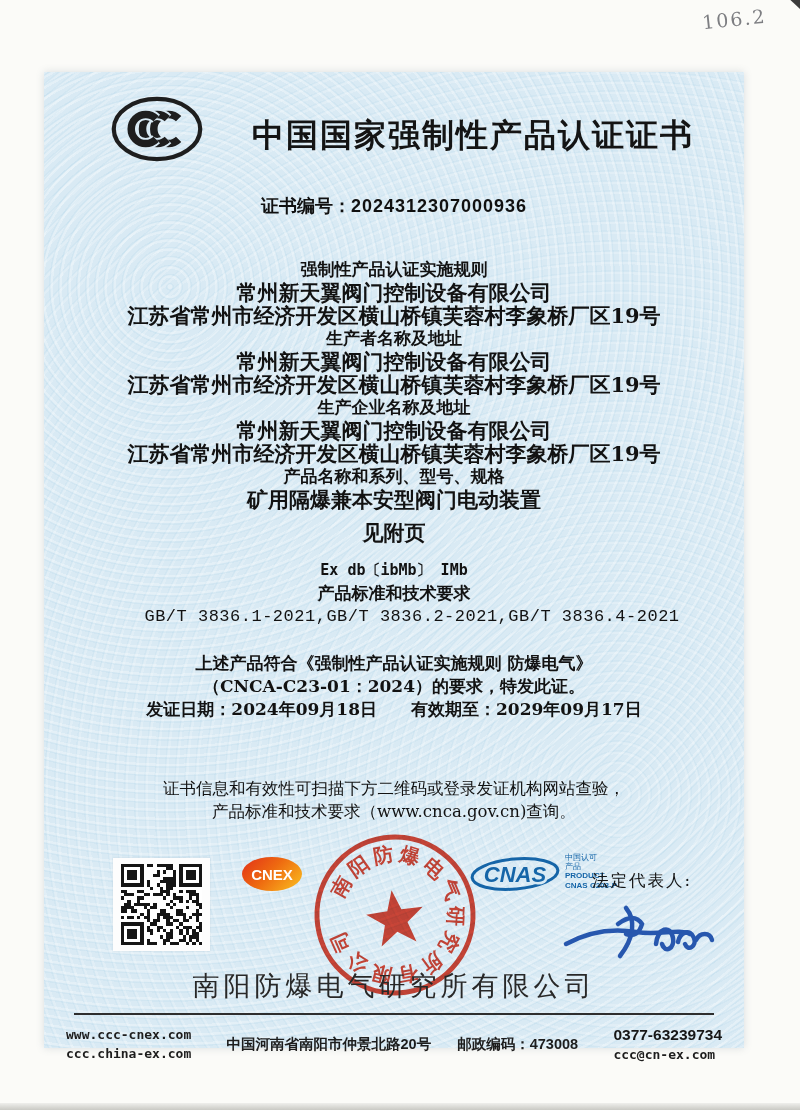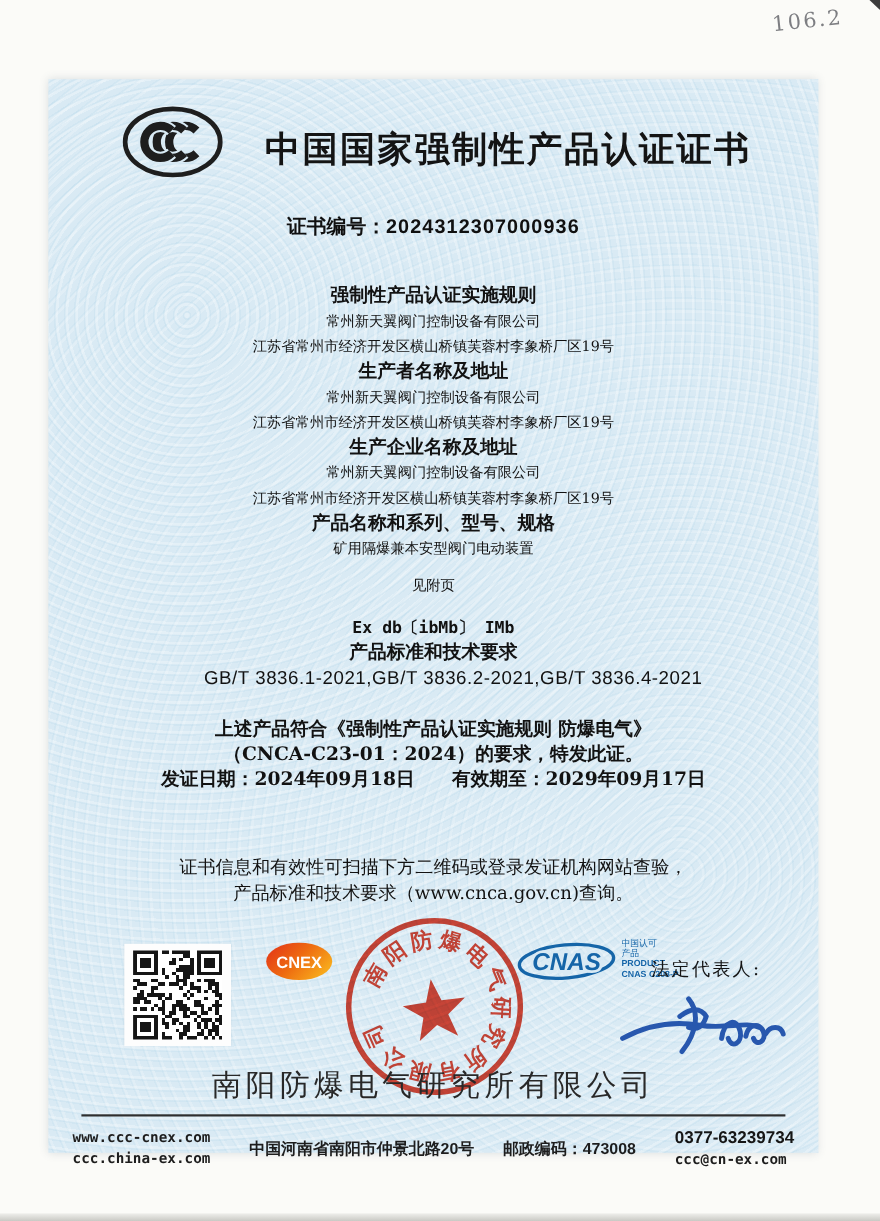--- a/index.html
+++ b/index.html
@@ -29,38 +29,38 @@
     position:absolute;left:44px;top:72px;width:700px;height:976px;
     background-color:#d9eaf4;
     background-image:
       repeating-radial-gradient(circle at 18% 22%, rgba(255,255,255,.28) 0 2px, rgba(160,205,228,.14) 3px 4px, transparent 4px 9px),
       repeating-radial-gradient(circle at 82% 74%, rgba(255,255,255,.20) 0 2px, rgba(160,205,228,.12) 3px 4px, transparent 4px 10px);
     box-shadow:0 0 8px rgba(70,90,110,.18);
   }
   
   .ccc-logo{position:absolute;left:66px;top:22px;width:94px;height:70px;}
   .cert-title{
-    position:absolute;left:153px;top:42px;width:530px;
+    position:absolute;left:164px;top:42px;width:530px;
     text-align:center;font-size:32px;font-weight:700;letter-spacing:2px;color:#141414;
   }
   .cert-no{
     position:absolute;left:0;top:122px;width:100%;text-align:center;
     font-size:18px;font-weight:700;color:#101010;
   }
   .cert-no .num{font-family:"Liberation Sans", sans-serif;letter-spacing:1px;}
   
   .main{
     position:absolute;left:0;top:186px;width:100%;text-align:center;color:#121212;
   }
   .main div{line-height:23px;}
   .h{font-size:17px;font-weight:700;font-family:"DejaVu Serif", serif;}
-  .kai{font-size:13px;font-family:"DejaVu Serif", serif;}
+  .kai{font-size:21px;font-family:"DejaVu Serif", serif;font-weight:bold;}
   .attach{margin-top:10px;}
   .exline{margin-top:15px;font-family:"DejaVu Sans Mono", monospace;font-weight:600;font-size:15px;line-height:24px;}
-  .std-val{font-family:Liberation Sans, sans-serif;font-weight:500;font-size:17px;letter-spacing:.5px;padding-left:36px;}
+  .std-val{font-family:Liberation Mono, monospace;font-weight:500;font-size:17px;letter-spacing:.5px;padding-left:36px;}
   .stmt{margin-top:24px;font-weight:700;font-size:17px;font-family:"DejaVu Serif", serif;}
   .stmt2,.dates{font-weight:700;font-size:17px;font-family:"DejaVu Serif", serif;}
   .dates .gap{display:inline-block;width:34px;}
   .verify{margin-top:56px;font-size:16.5px;font-family:"DejaVu Serif", serif;line-height:25px;}
   
   .qr-plate{
     position:absolute;left:69px;top:786px;width:97px;height:93px;background:#fdfdfd;
     display:flex;align-items:center;justify-content:center;box-shadow:0 0 2px rgba(0,0,0,.08);
   }
   .cnex{position:absolute;left:197px;top:784px;width:62px;height:36px;}

